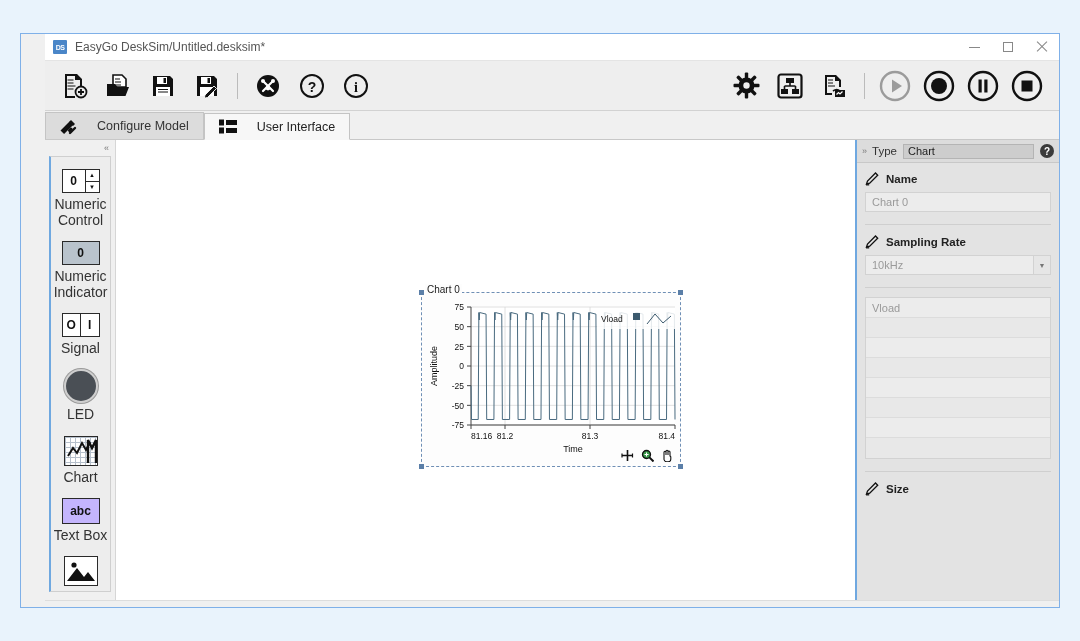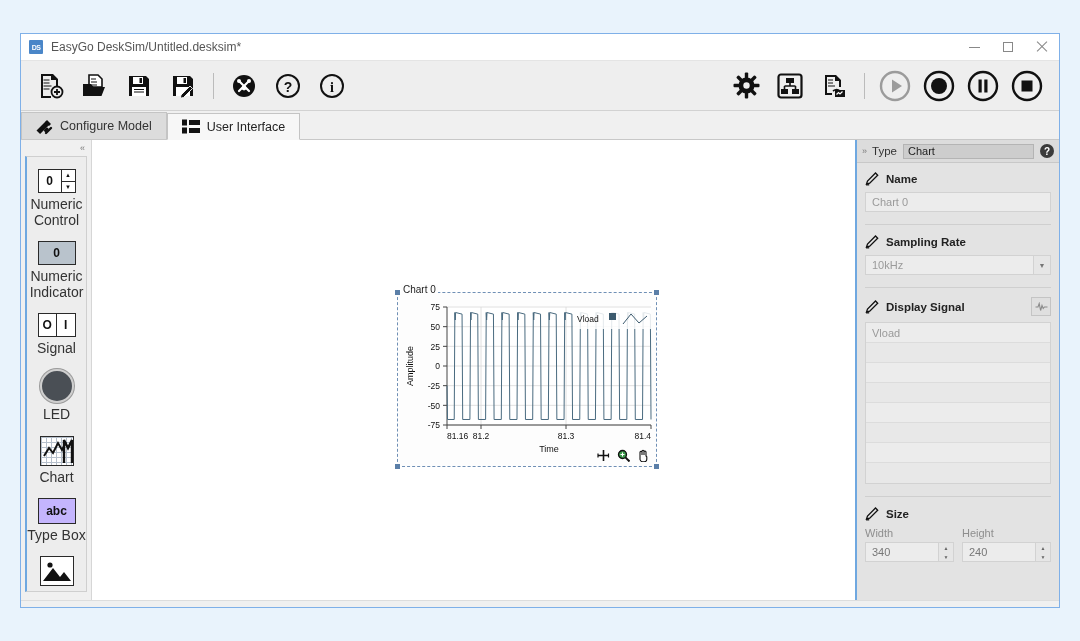--- a/index.html
+++ b/index.html
@@ -7,21 +7,21 @@
     width:1080px;height:641px;
     background:#e9f3fc;
     font-family:"Liberation Sans", sans-serif;
     overflow:hidden;
   }
   .app{
     position:absolute;left:20px;top:33px;width:1040px;height:575px;
     background:#f0f0f0;
     border:1px solid #7fb0e8;
     box-sizing:border-box;
-    display:flex;flex-direction:column;
+    display:flex;flex-direction:column;padding-left:24px;
   }
   
   .titlebar{
     height:26px;min-height:26px;background:#ffffff;
     display:flex;align-items:center;
     border-bottom:1px solid #e4e4e4;
     position:relative;
   }
   .app-badge{
     width:14px;height:14px;margin-left:8px;margin-right:8px;
@@ -57,21 +57,21 @@
   }
   .tb-sep{width:1px;height:26px;background:#bbb;margin:0 8px;}
 
   
   .tabstrip{
     height:28px;min-height:28px;background:#f0f0f0;
     display:flex;align-items:flex-end;
     border-bottom:1px solid #c8c8c8;
   }
   .tab{
-    height:27px;display:flex;align-items:center;gap:7px;
+    height:27px;display:flex;align-items:center;gap:20px;
     padding:0 14px;font-size:12.5px;color:#222;cursor:pointer;
     border:1px solid transparent;border-bottom:none;box-sizing:border-box;
   }
   .tab.inactive{background:#dcdcdc;border-color:#c4c4c4;color:#333;}
   .tab.active{background:#f7f7f7;border-color:#c4c4c4;border-bottom:1px solid #f7f7f7;margin-bottom:-1px;}
 
   
   .body{flex:1;display:flex;min-height:0;background:#f7f7f7;}
 
   
@@ -416,21 +416,21 @@
               </svg>
             </div>
           </div>
           <div class="pal-label">Chart</div>
         </div>
 
         <div class="pal-item">
           <div class="pal-icon">
             <div class="ic-textbox">abc</div>
           </div>
-          <div class="pal-label">Type Box</div>
+          <div class="pal-label">Text Box</div>
         </div>
 
         <div class="pal-item">
           <div class="pal-icon">
             <div class="ic-imgbox">
               <svg width="32" height="28" viewBox="0 0 32 28" style="position:absolute;inset:0">
                 <circle cx="9" cy="8" r="2.6" fill="#111"></circle>
                 <path d="M2 24 L12 11 L19 20 L23 15 L30 24 Z" fill="#111"></path>
               </svg>
             </div>
@@ -555,33 +555,20 @@
           </div>
           <div class="field select">
             <span>10kHz</span>
             <span class="caret">▼</span>
           </div>
         </div>
 
         <div class="hr"></div>
 
         <div class="sec">
-          <div class="sec-head">
-            <svg width="15" height="15" viewBox="0 0 15 15">
-              <path d="M1.5 13 l1-3 8-8 2.2 2.2 -8 8 Z" fill="none" stroke="#111" stroke-width="1.3"></path>
-              <path d="M1 13.8 h3.2" stroke="#111" stroke-width="1.3"></path>
-            </svg>
-            <span class="sec-title">Display Signal</span>
-            <span class="spacer"></span>
-            <div class="wave-btn">
-              <svg width="13" height="10" viewBox="0 0 13 10">
-                <path d="M0.5 5 H3 L4.2 1.5 L5.6 8.5 L7 3.5 L8.2 6.5 L9.4 5 H12.5" stroke="#8a8a8a" stroke-width="1.1" fill="none"></path>
-              </svg>
-            </div>
-          </div>
           <div class="siglist">
             <div class="sigrow">Vload</div>
             <div class="sigrow alt"></div>
             <div class="sigrow"></div>
             <div class="sigrow alt"></div>
             <div class="sigrow"></div>
             <div class="sigrow alt"></div>
             <div class="sigrow"></div>
             <div class="sigrow alt"></div>
           </div>
@@ -590,42 +577,20 @@
         <div class="hr"></div>
 
         <div class="sec">
           <div class="sec-head">
             <svg width="15" height="15" viewBox="0 0 15 15">
               <path d="M1.5 13 l1-3 8-8 2.2 2.2 -8 8 Z" fill="none" stroke="#111" stroke-width="1.3"></path>
               <path d="M1 13.8 h3.2" stroke="#111" stroke-width="1.3"></path>
             </svg>
             <span class="sec-title">Size</span>
           </div>
-          <div class="size-row">
-            <div class="size-col">
-              <div class="size-lbl">Width</div>
-              <div class="spin">
-                <span class="val">340</span>
-                <span class="arrows">
-                    <span>▲</span>
-                    <span>▼</span>
-                  </span>
-              </div>
-            </div>
-            <div class="size-col">
-              <div class="size-lbl">Height</div>
-              <div class="spin">
-                <span class="val">240</span>
-                <span class="arrows">
-                    <span>▲</span>
-                    <span>▼</span>
-                  </span>
-              </div>
-            </div>
-          </div>
         </div>
 
       </div>
     </div>
 
   </div>
 
   <div class="statusbar"></div>
 </div>
 

